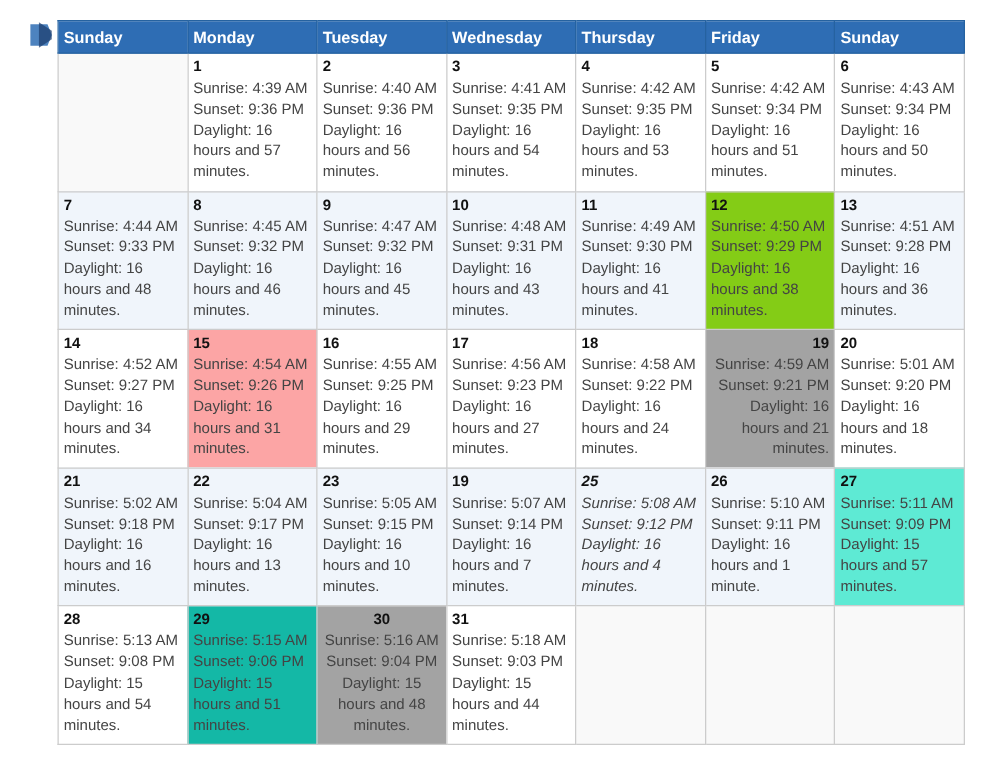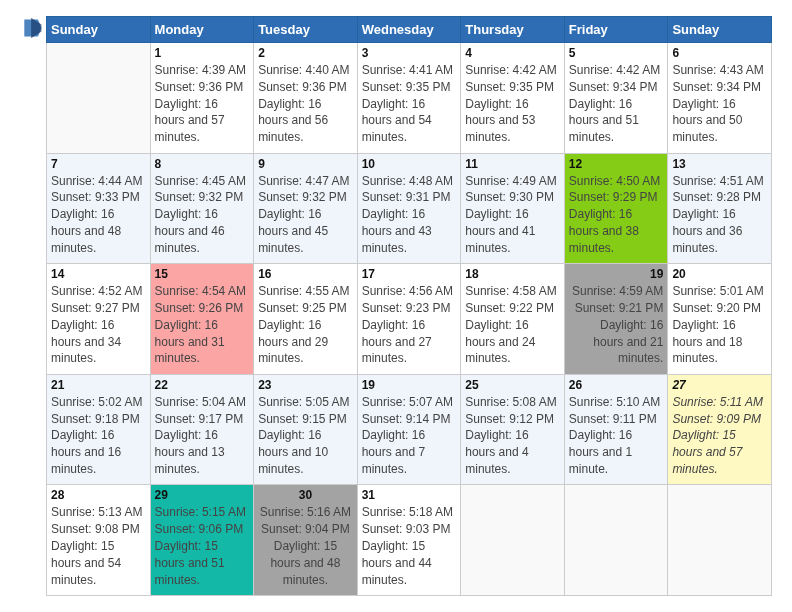--- a/index.html
+++ b/index.html
@@ -231,29 +231,29 @@
             <div class="day-info">Sunrise: 5:04 AM<br>Sunset: 9:17 PM<br>Daylight: 16 hours and 13 minutes.</div>
           </td>
           <td style="background: rgb(240, 245, 251);">
             <span class="day-number">23</span>
             <div class="day-info">Sunrise: 5:05 AM<br>Sunset: 9:15 PM<br>Daylight: 16 hours and 10 minutes.</div>
           </td>
           <td style="background: rgb(240, 245, 251);">
             <span class="day-number">19</span>
             <div class="day-info">Sunrise: 5:07 AM<br>Sunset: 9:14 PM<br>Daylight: 16 hours and 7 minutes.</div>
           </td>
-          <td style="background: rgb(240, 245, 251);">
+          <td style="background: rgb(240, 245, 251); font-style: italic;">
             <span class="day-number">25</span>
             <div class="day-info">Sunrise: 5:08 AM<br>Sunset: 9:12 PM<br>Daylight: 16 hours and 4 minutes.</div>
           </td>
           <td style="background: rgb(240, 245, 251);">
             <span class="day-number">26</span>
             <div class="day-info">Sunrise: 5:10 AM<br>Sunset: 9:11 PM<br>Daylight: 16 hours and 1 minute.</div>
           </td>
-          <td style="background: #fef9c3; font-style: italic;">
+          <td style="background: #5eead4;">
             <span class="day-number">27</span>
             <div class="day-info">Sunrise: 5:11 AM<br>Sunset: 9:09 PM<br>Daylight: 15 hours and 57 minutes.</div>
           </td>
         </tr>
         <tr>
           <td style="background: rgb(255, 255, 255);">
             <span class="day-number">28</span>
             <div class="day-info">Sunrise: 5:13 AM<br>Sunset: 9:08 PM<br>Daylight: 15 hours and 54 minutes.</div>
           </td>
           <td style="background: #14b8a6;">

